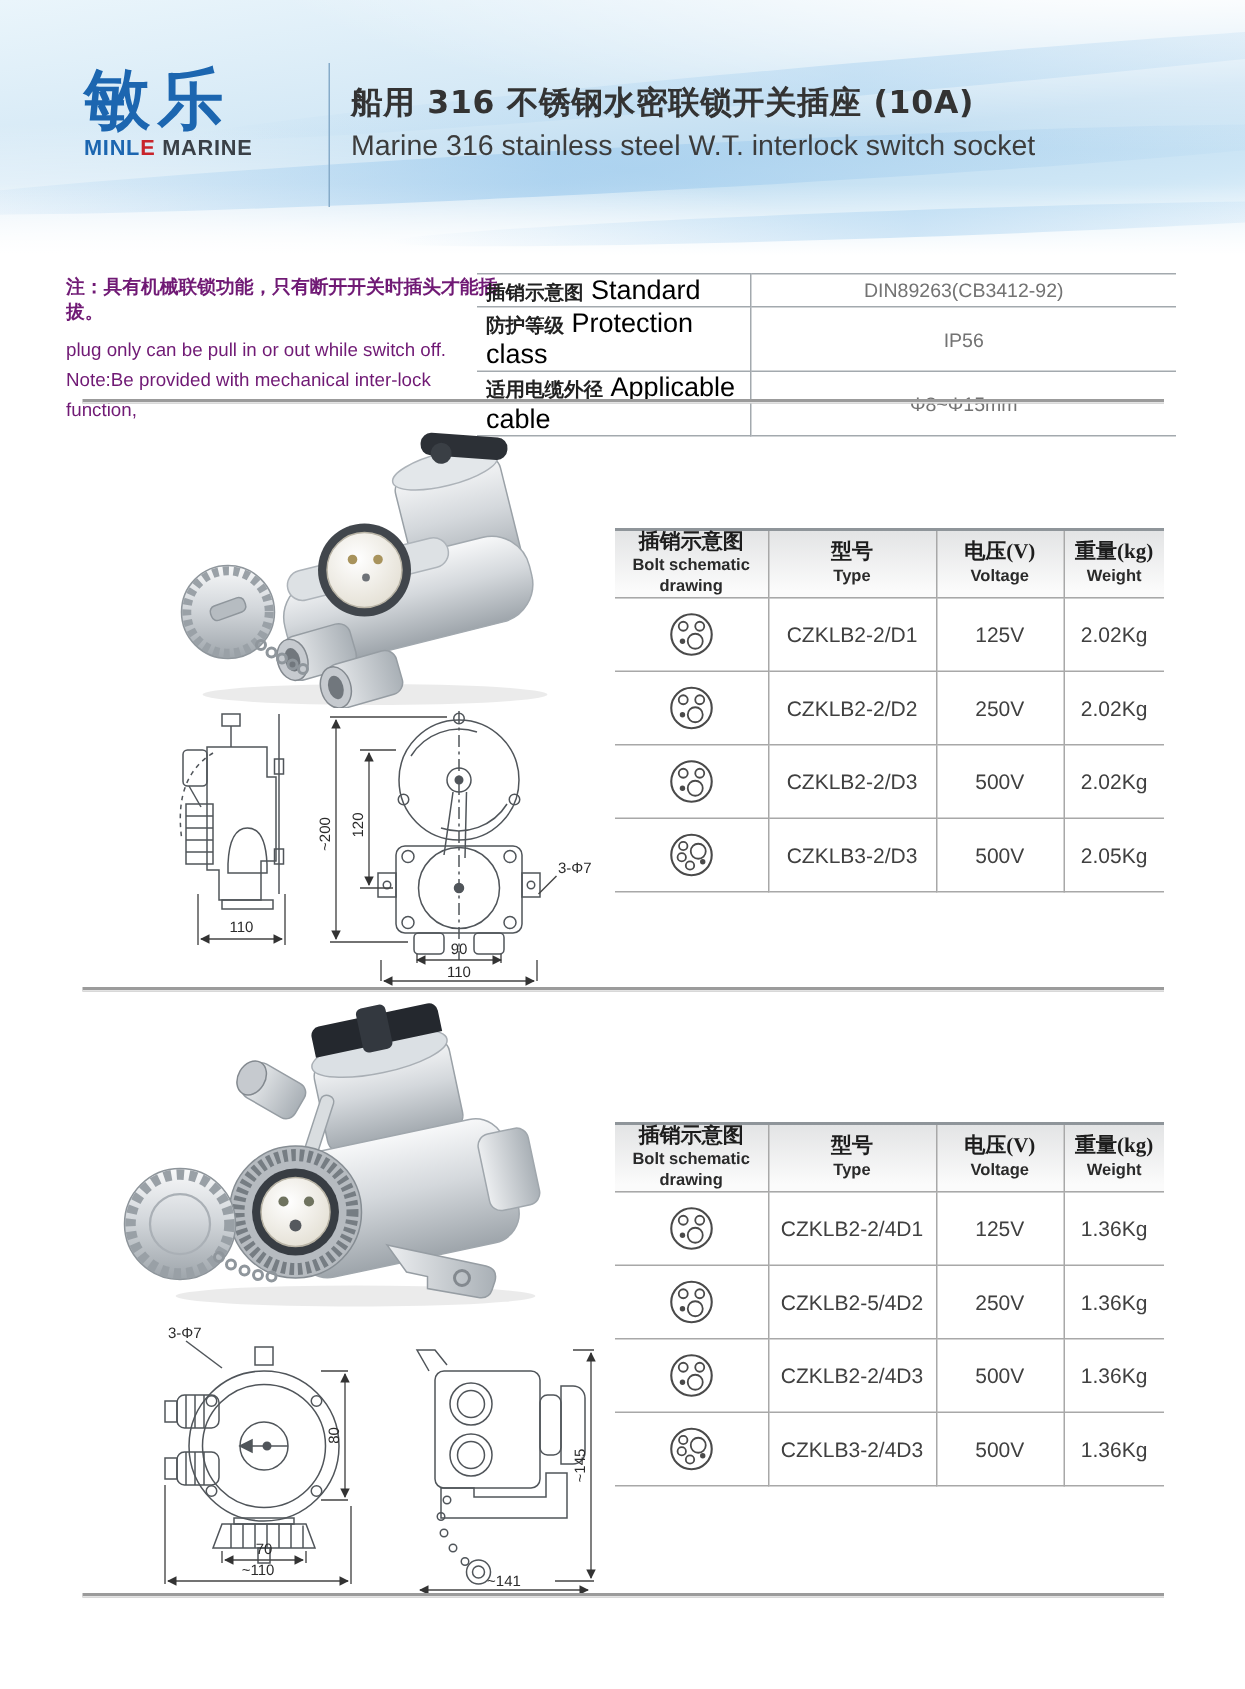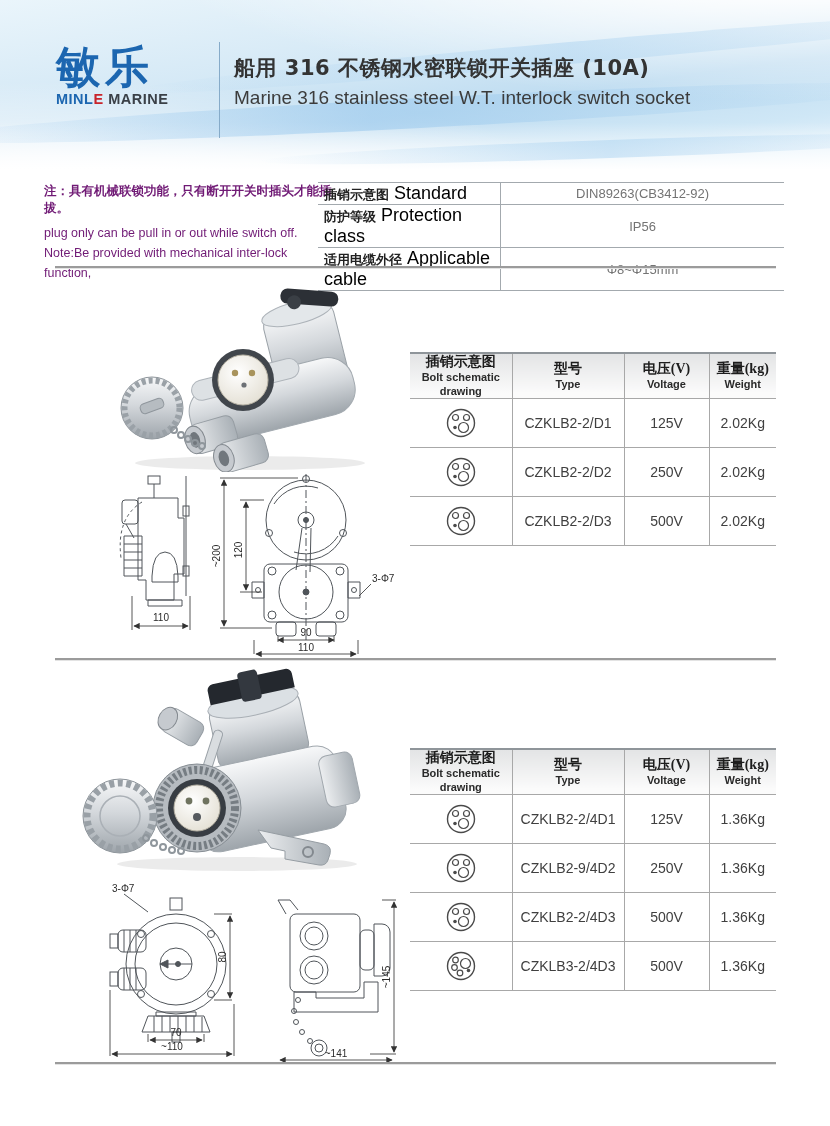--- a/index.html
+++ b/index.html
@@ -305,20 +305,33 @@
               <circle cx="17" cy="17" r="13.5" fill="none" stroke="#4a4a4a" stroke-width="1.4"></circle>
               <circle cx="11.5" cy="11.5" r="3" fill="none" stroke="#4a4a4a" stroke-width="1.2"></circle>
               <circle cx="22.5" cy="11.5" r="3" fill="none" stroke="#4a4a4a" stroke-width="1.2"></circle>
               <circle cx="19.5" cy="21.5" r="5" fill="none" stroke="#4a4a4a" stroke-width="1.2"></circle>
               <circle cx="11" cy="21.5" r="1.8" fill="#4a4a4a"></circle>
             </svg></td>
       <td>CZKLB2-2/D3</td>
       <td>500V</td>
       <td>2.02Kg</td>
     </tr>
+    <tr>
+      <td><svg class="pin-icon" viewBox="0 0 34 34">
+              <circle cx="17" cy="17" r="13.5" fill="none" stroke="#4a4a4a" stroke-width="1.4"></circle>
+              <circle cx="11.5" cy="11" r="2.8" fill="none" stroke="#4a4a4a" stroke-width="1.2"></circle>
+              <circle cx="10.5" cy="18.5" r="2.8" fill="none" stroke="#4a4a4a" stroke-width="1.2"></circle>
+              <circle cx="16" cy="24" r="2.8" fill="none" stroke="#4a4a4a" stroke-width="1.2"></circle>
+              <circle cx="21.5" cy="14.5" r="5" fill="none" stroke="#4a4a4a" stroke-width="1.2"></circle>
+              <circle cx="24.5" cy="21.5" r="1.8" fill="#4a4a4a"></circle>
+            </svg></td>
+      <td>CZKLB3-2/D3</td>
+      <td>500V</td>
+      <td>2.05Kg</td>
+    </tr>
   </tbody>
     </table>
 
   <div class="rule r2"></div>
 
   <svg class="photo2" width="330" height="208" viewBox="0 0 330 208">
     <defs>
       <linearGradient id="p2m" x1="0" y1="0" x2="0" y2="1">
         <stop offset="0" stop-color="#f7f8f9"></stop>
           <stop offset="0.45" stop-color="#d4d8dc"></stop>
@@ -480,21 +493,21 @@
       <td>1.36Kg</td>
     </tr>
     <tr>
       <td><svg class="pin-icon" viewBox="0 0 34 34">
               <circle cx="17" cy="17" r="13.5" fill="none" stroke="#4a4a4a" stroke-width="1.4"></circle>
               <circle cx="11.5" cy="11.5" r="3" fill="none" stroke="#4a4a4a" stroke-width="1.2"></circle>
               <circle cx="22.5" cy="11.5" r="3" fill="none" stroke="#4a4a4a" stroke-width="1.2"></circle>
               <circle cx="19.5" cy="21.5" r="5" fill="none" stroke="#4a4a4a" stroke-width="1.2"></circle>
               <circle cx="11" cy="21.5" r="1.8" fill="#4a4a4a"></circle>
             </svg></td>
-      <td>CZKLB2-9/4D2</td>
+      <td>CZKLB2-5/4D2</td>
       <td>250V</td>
       <td>1.36Kg</td>
     </tr>
     <tr>
       <td><svg class="pin-icon" viewBox="0 0 34 34">
               <circle cx="17" cy="17" r="13.5" fill="none" stroke="#4a4a4a" stroke-width="1.4"></circle>
               <circle cx="11.5" cy="11.5" r="3" fill="none" stroke="#4a4a4a" stroke-width="1.2"></circle>
               <circle cx="22.5" cy="11.5" r="3" fill="none" stroke="#4a4a4a" stroke-width="1.2"></circle>
               <circle cx="19.5" cy="21.5" r="5" fill="none" stroke="#4a4a4a" stroke-width="1.2"></circle>
               <circle cx="11" cy="21.5" r="1.8" fill="#4a4a4a"></circle>

